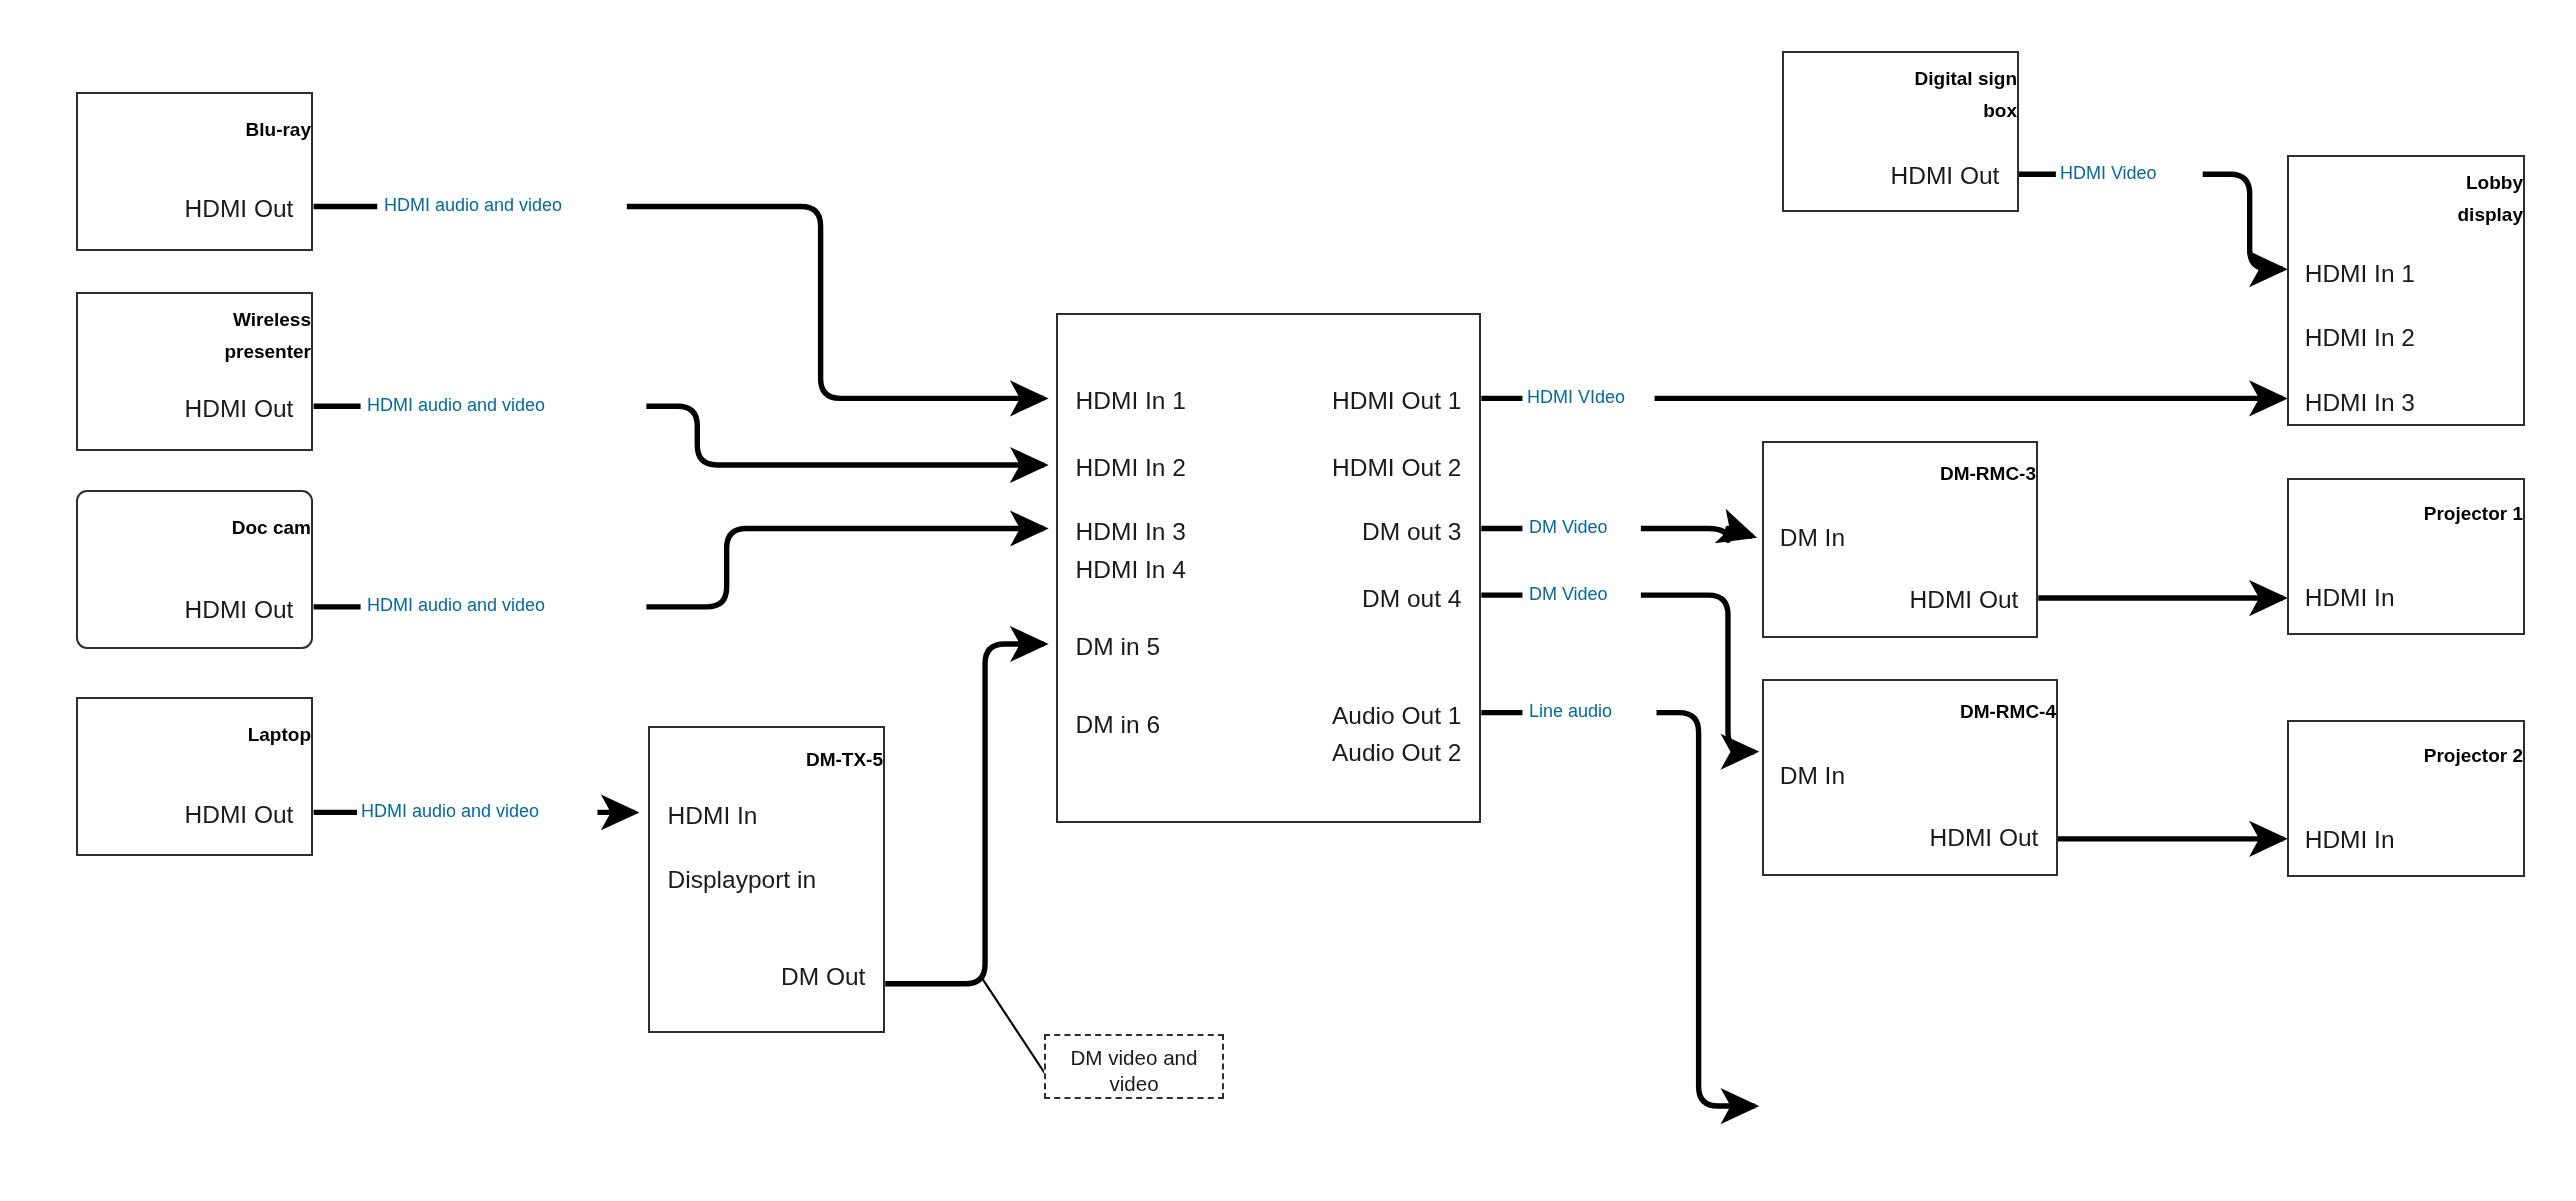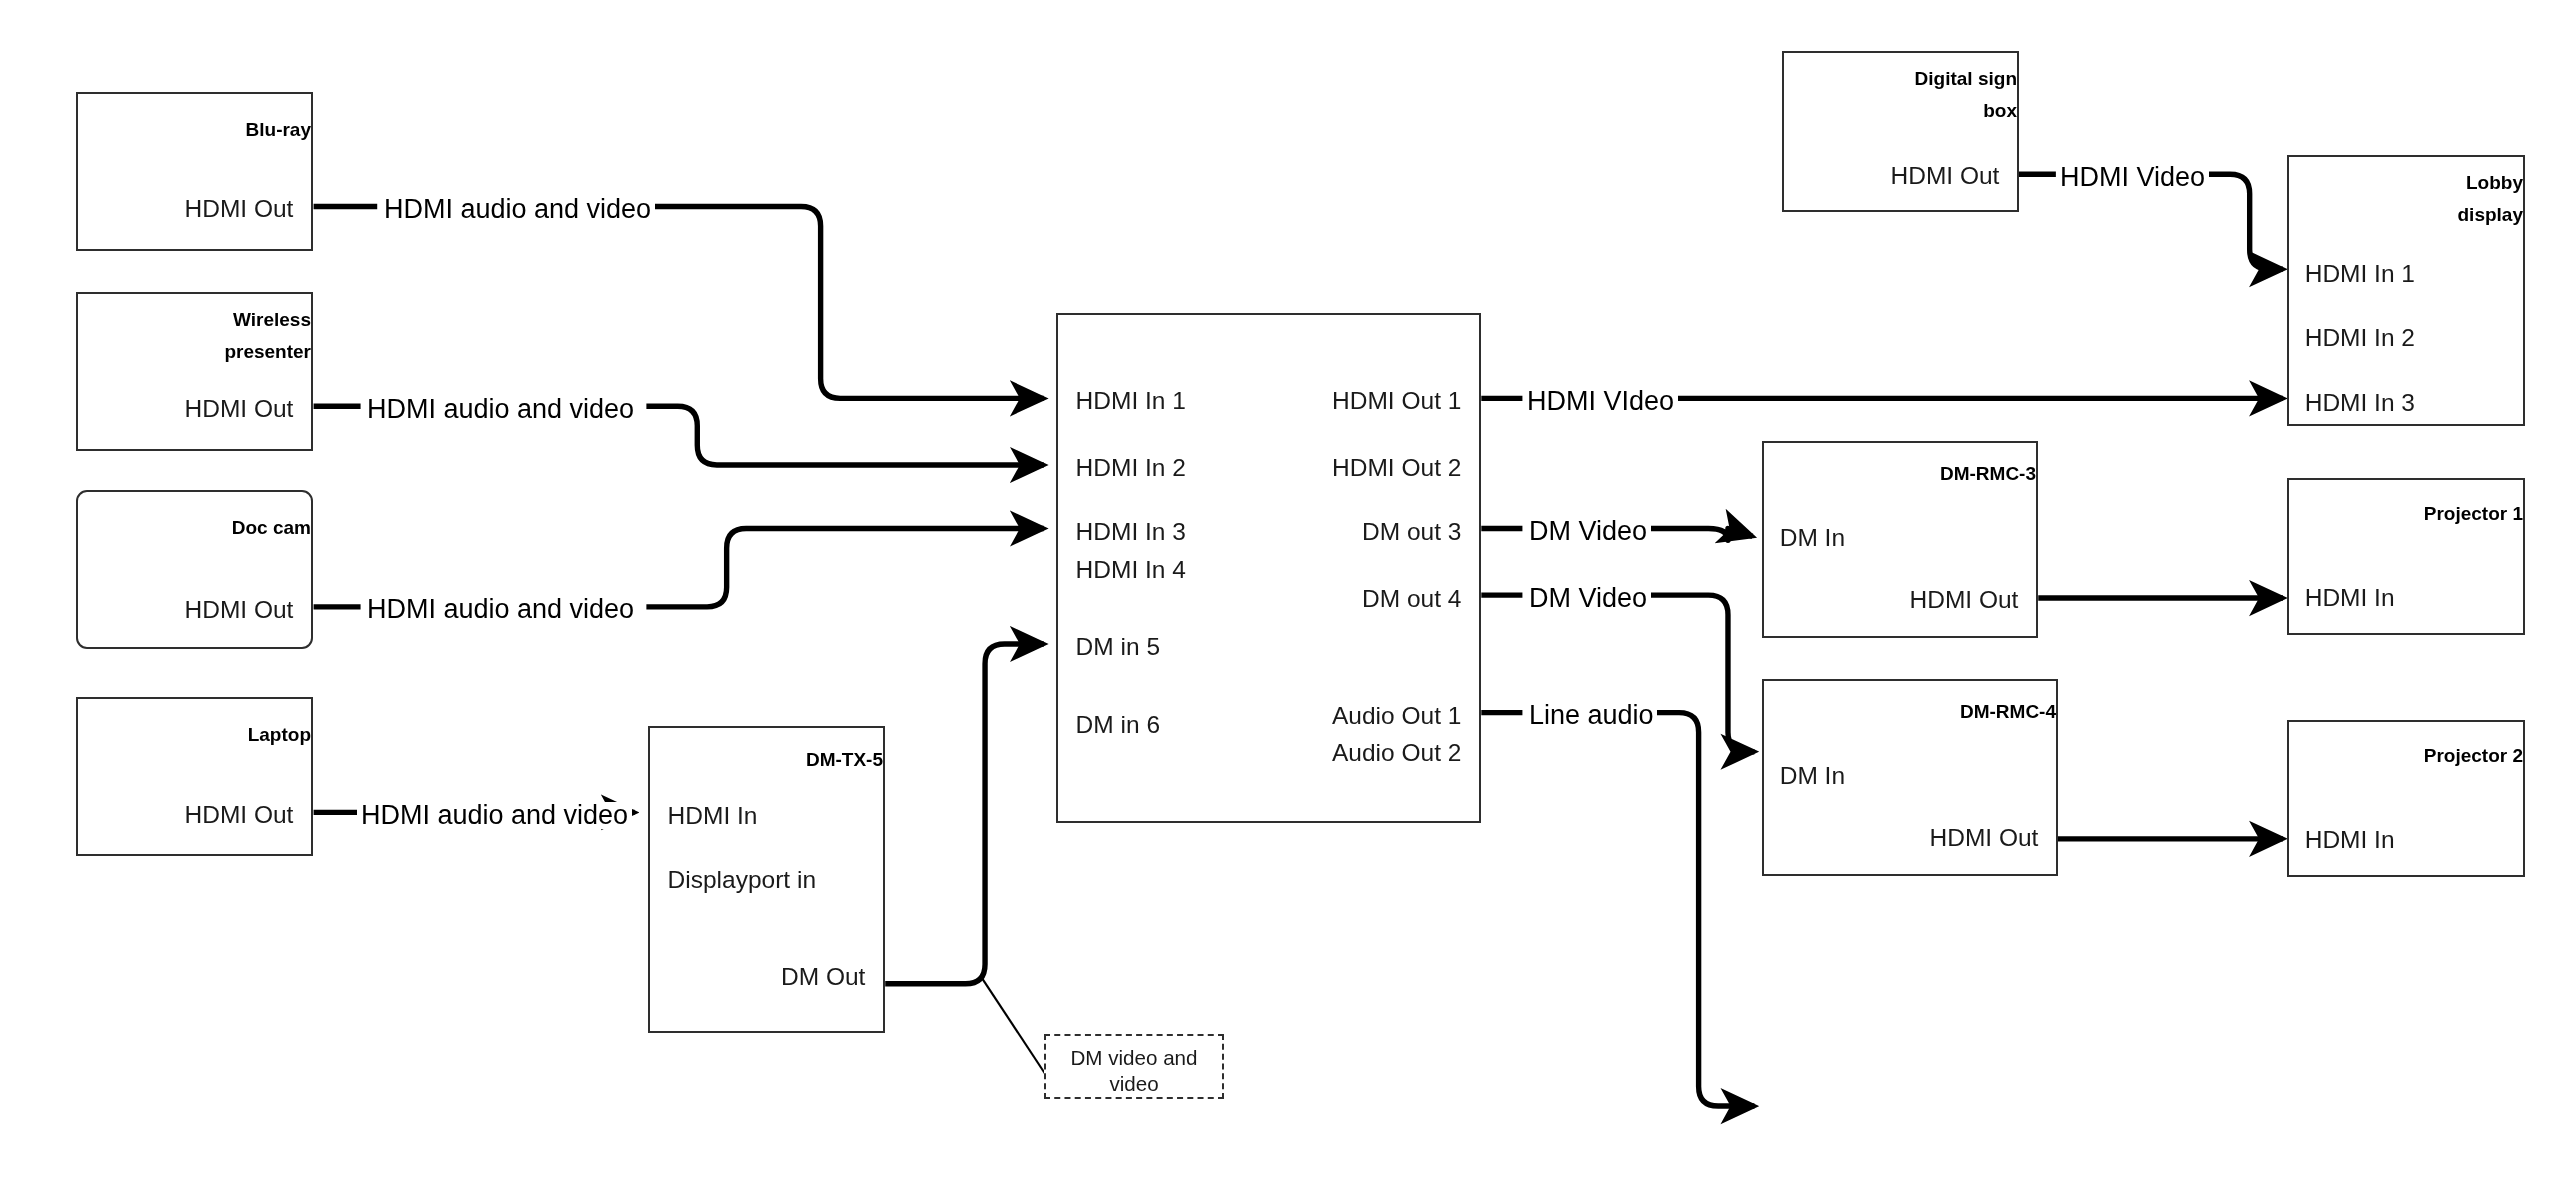--- a/index.html
+++ b/index.html
@@ -46,22 +46,22 @@
     position: absolute;
     font-size: 24.5px;
     color: #1a1a1a;
     white-space: nowrap;
     line-height: 1;
   }
   .port.left  { text-align: left; }
   .port.right { text-align: right; }
   .edge-label {
     position: absolute;
-    font-size: 27px;
-    color: #000000;
+    font-size: 18px;
+    color: #0369a1;
     white-space: nowrap;
     background: #ffffff;
     padding: 0 3.9px;
     line-height: 1;
   }
   .callout-box {
     position: absolute;
     box-sizing: border-box;
     border: 2px dashed #2e2e2e;
     background: #ffffff;

